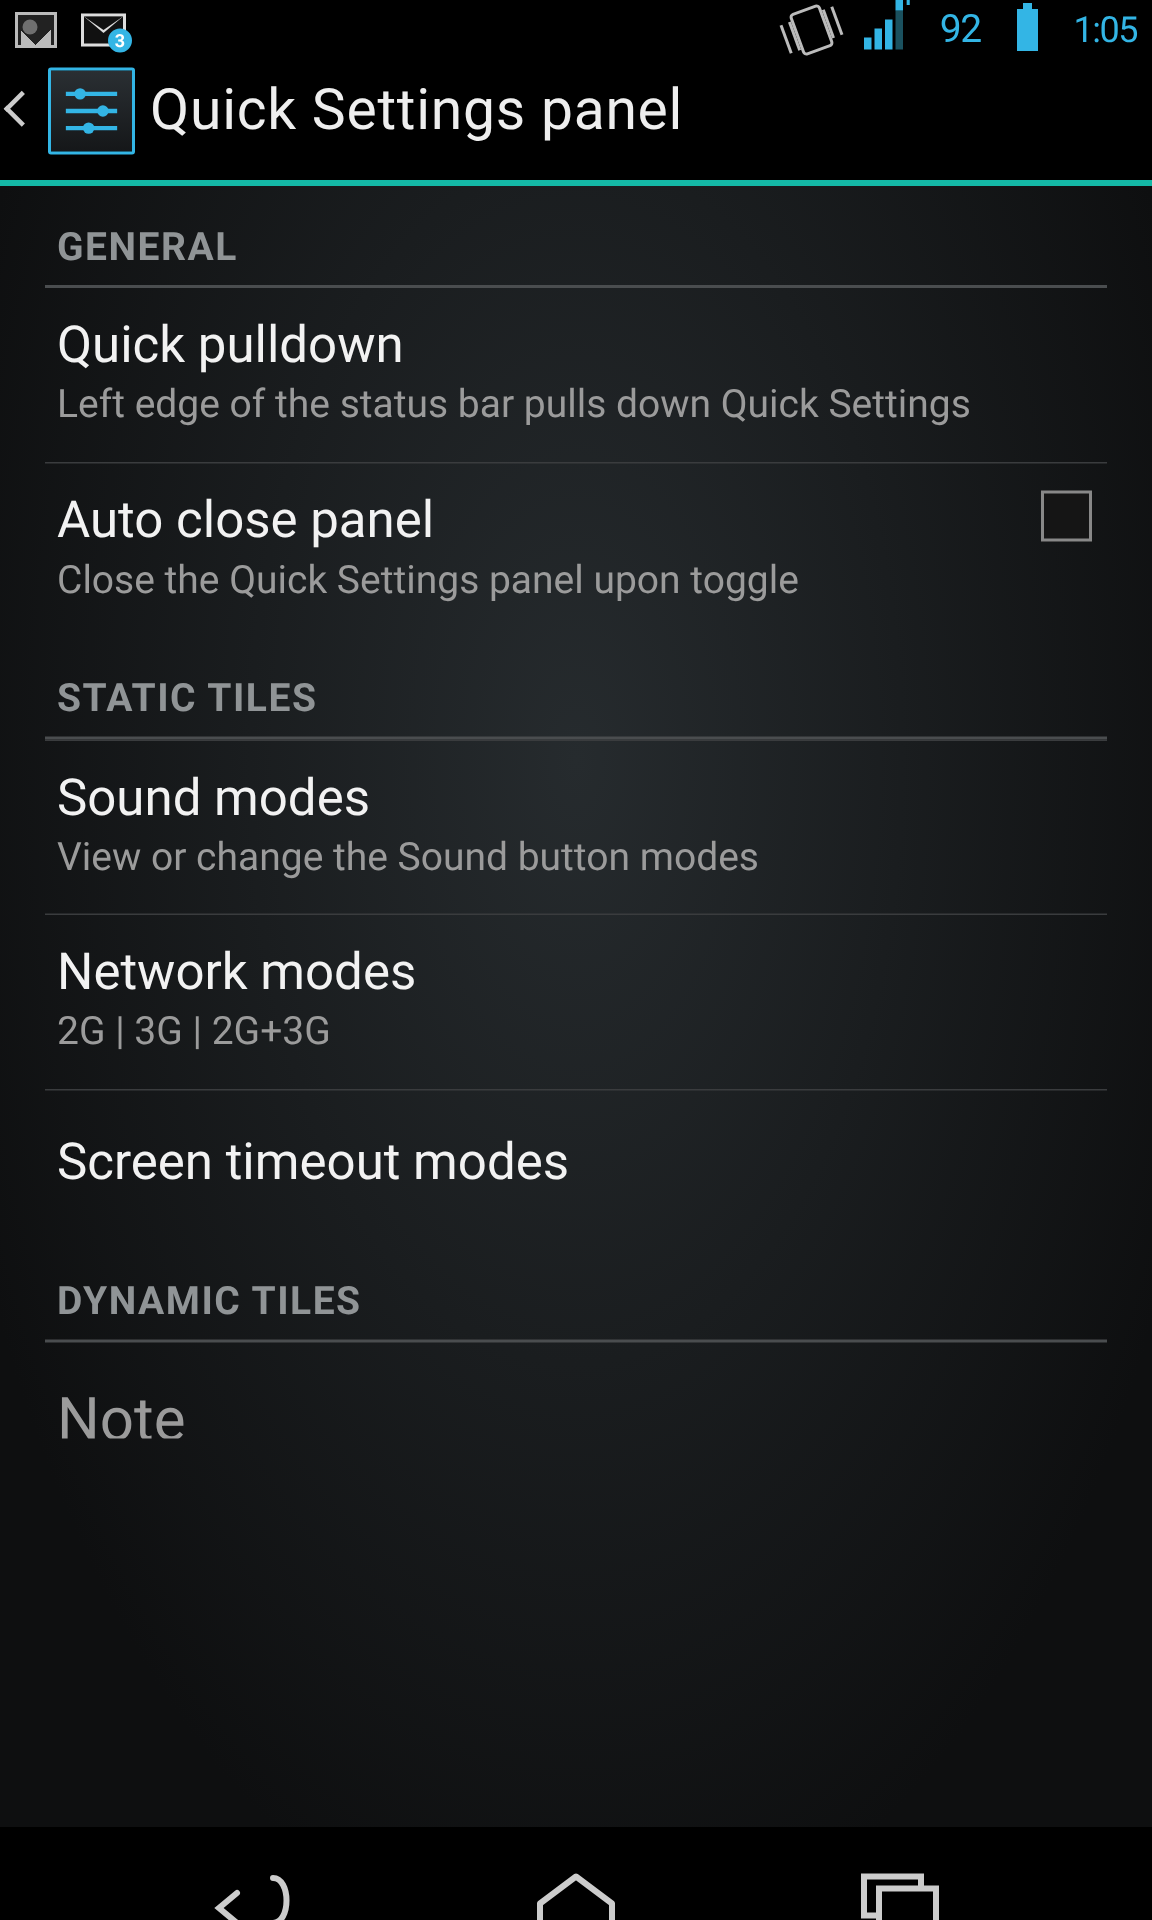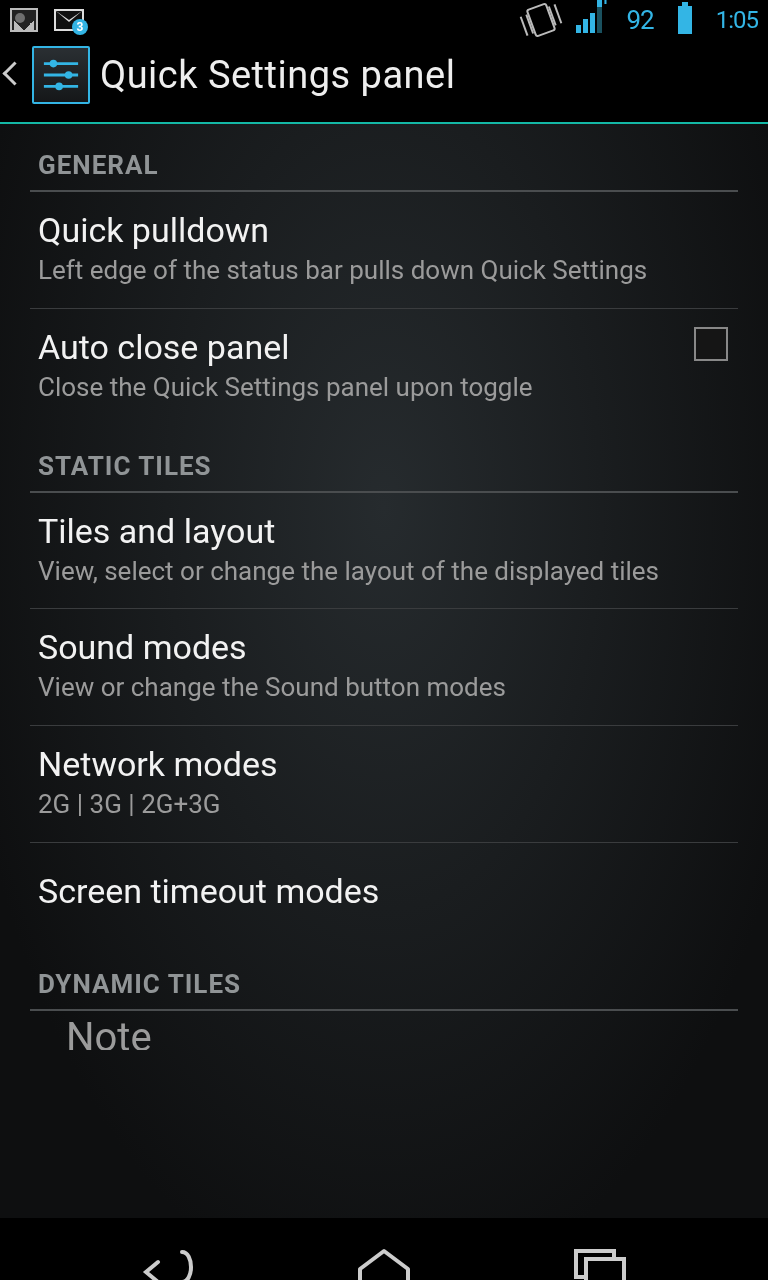--- a/index.html
+++ b/index.html
@@ -47,21 +47,21 @@
   .sb-batt::before{content:"";position:absolute;top:-4px;left:4px;width:6px;height:4px;background:#33b5e5;}
   .sb-clock{ font-size:24px; color:#33b5e5; letter-spacing:-1px;}
 
   
   .action-bar{
     height:84px;
     display:flex;
     align-items:center;
     gap:10px;
     padding:0 8px 12px 2px;
-    border-bottom:2px solid #14b8a6;
+    border-bottom:4px solid #14b8a6;
   }
   .ab-back-chevron{
     width:20px; height:40px; position:relative;
   }
   .ab-back-chevron::before{
     content:""; position:absolute; left:4px; top:10px;
     width:14px; height:14px; border-left:3px solid #ccc; border-bottom:3px solid #ccc;
     transform:rotate(45deg);
   }
   .ab-icon{
@@ -124,22 +124,21 @@
     background:#3a3c3e;
   }
   .chk{
     width:34px; height:34px;
     border:2px solid #888;
     background:#151515;
     flex:0 0 auto;
     margin-right:10px;
   }
   .cutoff-row{
-    padding:7px 30px 0 38px;
-    margin-left:28px;
+    padding:32px 30px 0 38px;
   }
   .cutoff-title{
     font-size:40px;
     color:#9b9b9b;
     line-height:1;
     height:32px;
     overflow:hidden;
   }
 
   
@@ -214,26 +213,20 @@
     <div class="row-text">
       <div class="row-title">Auto close panel</div>
       <div class="row-sub">Close the Quick Settings panel upon toggle</div>
     </div>
     <div class="chk"></div>
   </div>
 
   <div class="section-header">STATIC TILES</div>
   <div class="divider-header"></div>
 
-  <div class="row">
-    <div class="row-text">
-      <div class="row-title">Tiles and layout</div>
-      <div class="row-sub">View, select or change the layout of the displayed tiles</div>
-    </div>
-  </div>
   <div class="divider-item"></div>
 
   <div class="row">
     <div class="row-text">
       <div class="row-title">Sound modes</div>
       <div class="row-sub">View or change the Sound button modes</div>
     </div>
   </div>
   <div class="divider-item"></div>
 

